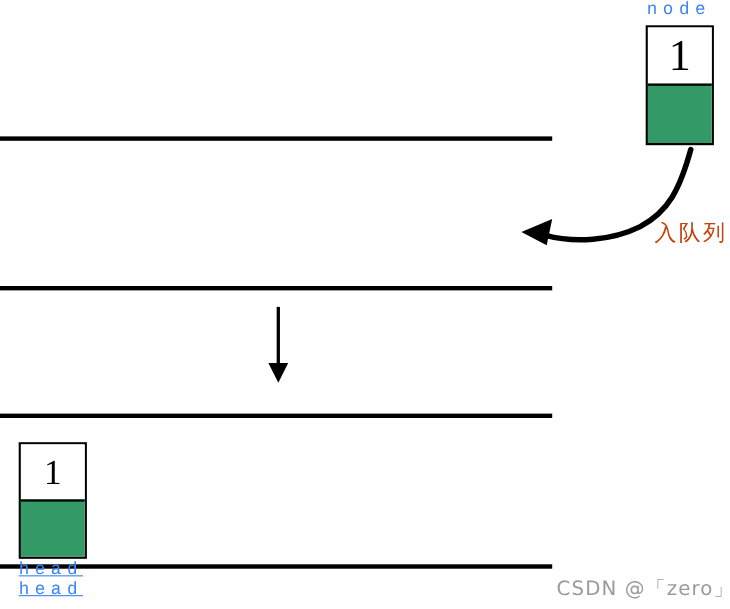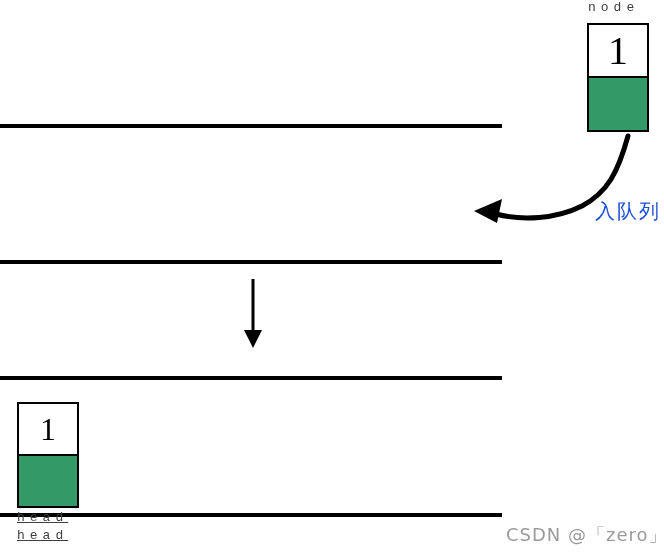--- a/index.html
+++ b/index.html
@@ -55,37 +55,37 @@
   .node.top-node .val  { height: 51px; font-size: 40px; }
   .node.top-node .next { height: 54px; }
   .node.bottom-node { left: 17px; top: 402px; }
   .node.bottom-node .val  { height: 50px; font-size: 32px; }
   .node.bottom-node .next { height: 52px; }
 
   
   .mono-label {
     position: absolute;
     font-family: "Liberation Mono", "DejaVu Sans Mono", monospace;
-    font-size: 13px;
+    font-size: 16px;
     letter-spacing: 5px;
-    color: #404040;
+    color: #3b82f6;
     white-space: nowrap;
   }
   .node-label { left: 588px; top: 0px; }
   .headtail-label { left: 17px; top: 509px; line-height: 18px; text-decoration: underline; }
 
   
   .enqueue-label {
     position: absolute;
     left: 595px;
     top: 198px;
     font-family: "DejaVu Serif", "Liberation Serif", serif;
     font-size: 20px;
     letter-spacing: 2px;
-    color: #1d4ed8;
+    color: #c2410c;
     white-space: nowrap;
   }
 
   
   .arrows {
     position: absolute;
     left: 0; top: 0;
     width: 664px; height: 554px;
     pointer-events: none;
   }

